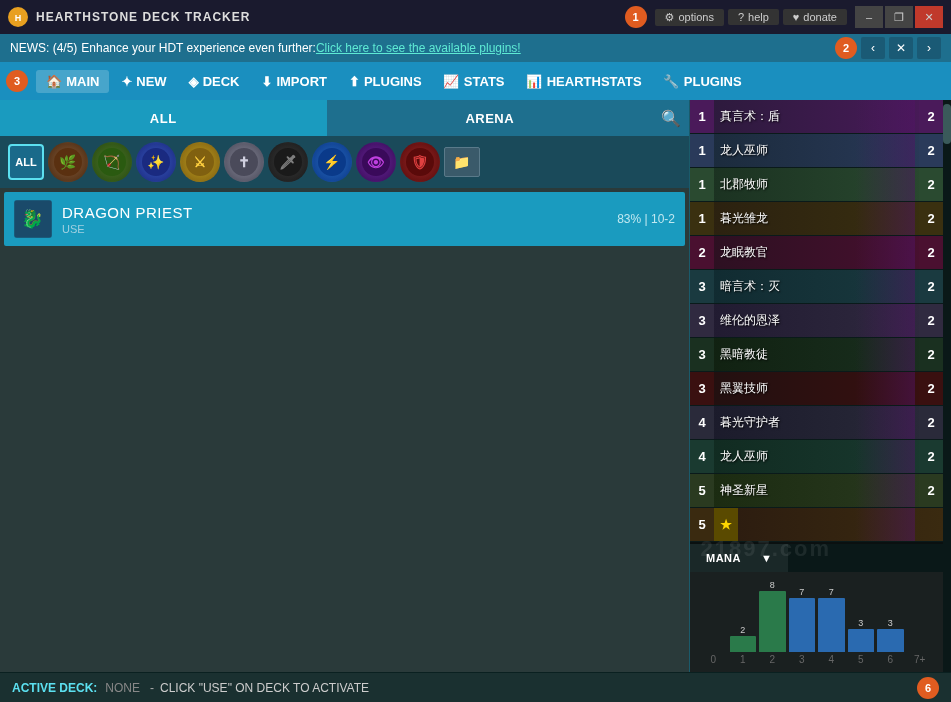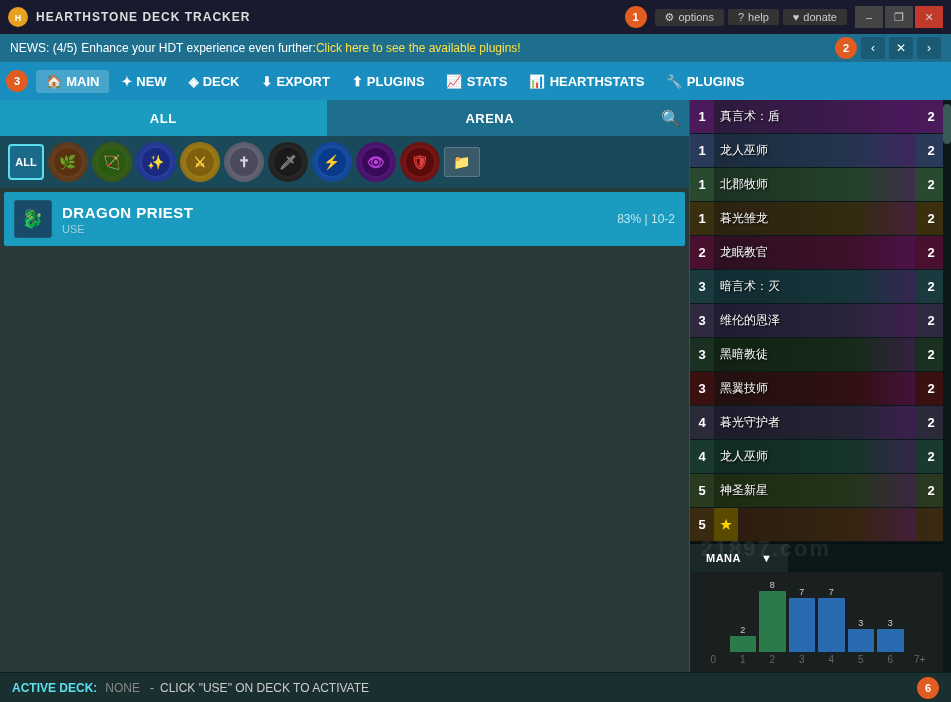--- a/index.html
+++ b/index.html
@@ -54,21 +54,21 @@
     
     #newsbar {
       height: 28px;
       background: #1e6f8e;
       display: flex;
       align-items: center;
       padding: 0 10px;
       font-size: 12px;
       color: #fff;
     }
-    #newsbar .news-link { color: #fde047; cursor: pointer; }
+    #newsbar .news-link { color: #5eead4; text-decoration: underline; cursor: pointer; }
     .nav-arrows {
       margin-left: auto;
       display: flex; gap: 4px;
     }
     .nav-arrow {
       width: 24px; height: 22px;
       background: #1a5a75;
       border: none; cursor: pointer;
       color: #fff; font-size: 12px;
       display: flex; align-items: center; justify-content: center;
@@ -201,21 +201,21 @@
       margin-right: 10px;
       display: flex; align-items: center; justify-content: center;
       font-size: 18px;
       flex-shrink: 0;
       overflow: hidden;
     }
     .deck-info { flex: 1; }
     .deck-name {
       color: #fff;
       font-size: 15px;
-      font-weight: bold;
+      font-weight: normal;
       letter-spacing: 0.5px;
     }
     .deck-sub {
       color: #a0d0e0;
       font-size: 11px;
       margin-top: 2px;
     }
     .deck-stats {
       color: #c0e8f0;
       font-size: 12px;
@@ -432,21 +432,21 @@
   <div class="nav-item">
     <span>✦</span>
     <span>NEW</span>
   </div>
   <div class="nav-item">
     <span>◈</span>
     <span>DECK</span>
   </div>
   <div class="nav-item">
     <span>⬇</span>
-    <span>EXPORT</span>
+    <span>IMPORT</span>
   </div>
   <div class="nav-item">
     <span>⬆</span>
     <span>PLUGINS</span>
   </div>
   <div class="nav-item">
     <span>📈</span>
     <span>STATS</span>
   </div>
   <div class="nav-item">

